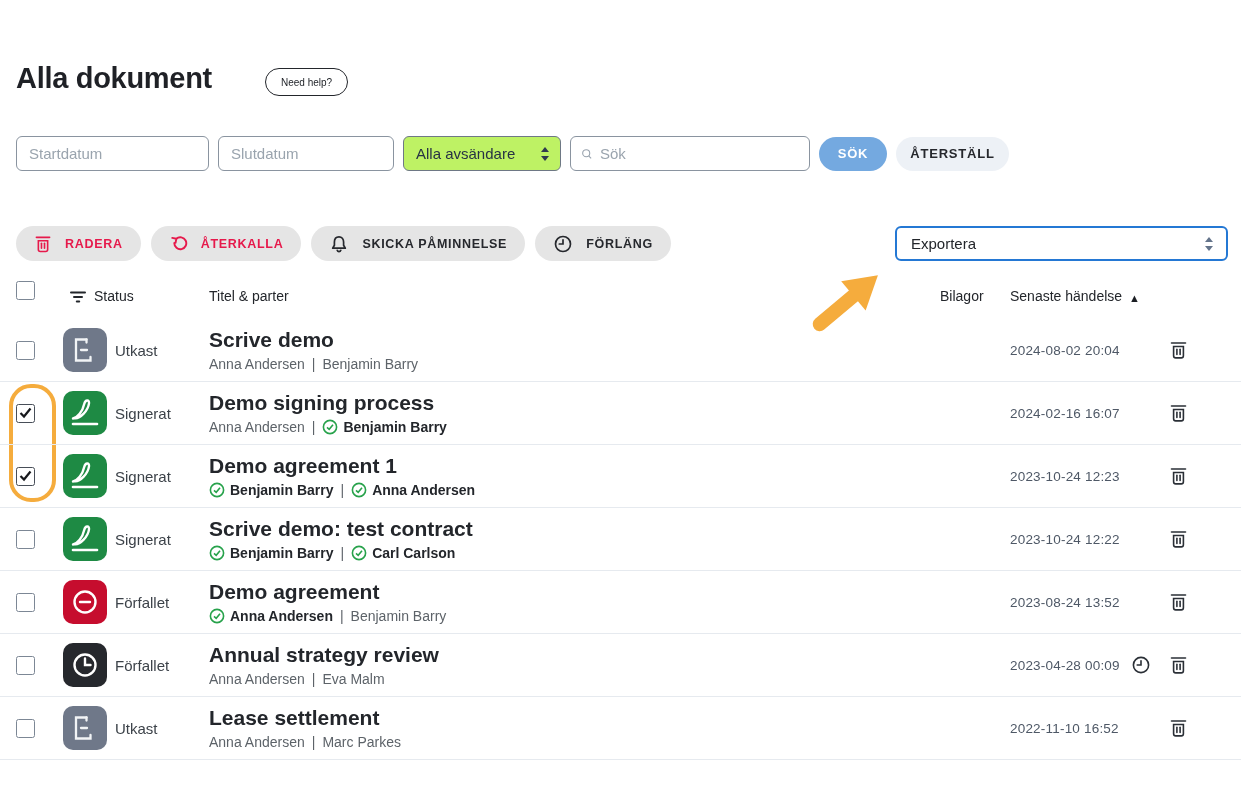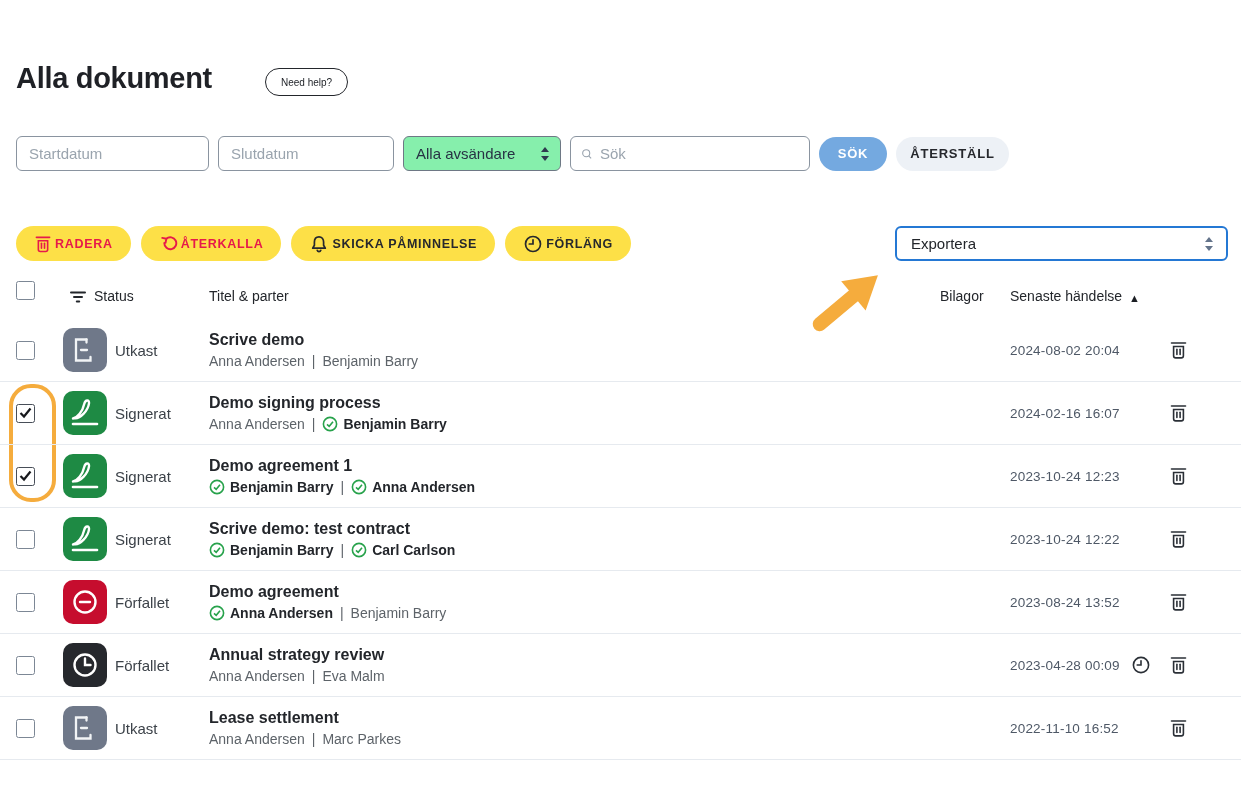--- a/index.html
+++ b/index.html
@@ -11,35 +11,35 @@
   .help-pill { position: absolute; left: 265px; top: 20px; height: 28px; padding: 0 15px; display: inline-flex; align-items: center;
     border: 1.4px solid #23262B; border-radius: 15px; font-size: 10px; color: #23262B; background: #fff; cursor: pointer; }
 
   
   .filterbar { position: absolute; left: 16px; top: 88px; display: flex; gap: 9px; align-items: center; }
   .txt-input { height: 35px; border: 1px solid #8A94A0; border-radius: 6px; padding: 15px 12px; font-size: 15px; color: #23262B;
     font-family: "Liberation Sans", sans-serif; outline: none; background: #fff; }
   .txt-input::placeholder { color: #9AA4AE; }
   .in-start { width: 193px; }
   .in-end { width: 176px; }
-  .fake-select { height: 35px; border: 1px solid #6E7885; border-radius: 6px; background: #86efac; display: flex; align-items: center;
+  .fake-select { height: 35px; border: 1px solid #6E7885; border-radius: 6px; background: #bef264; display: flex; align-items: center;
     justify-content: space-between; padding: 0 10px 0 12px; cursor: pointer; }
   .sender-select { width: 158px; font-size: 15px; color: #273244; font-weight: 500; }
   .search-wrap { width: 240px; height: 35px; border: 1px solid #8A94A0; border-radius: 6px; background: #fff; display: flex; align-items: center; padding: 0 10px; gap: 7px; }
   .search-wrap input { border: none; outline: none; flex: 1; font-size: 15px; color: #23262B; font-family: "Liberation Sans", sans-serif; }
   .search-wrap input::placeholder { color: #9AA4AE; }
   .pill-btn { height: 34px; border: none; border-radius: 17px; font-size: 13px; font-weight: 700; letter-spacing: 0.8px;
     font-family: "Liberation Sans", sans-serif; cursor: pointer; display: inline-flex; align-items: center; justify-content: center; }
   .btn-search { width: 68px; background: #74A9E0; color: #fff; margin-left: 0px; }
   .btn-reset { width: 113px; background: #EDF1F6; color: #26282D; }
 
   
   .toolbar { position: absolute; left: 16px; top: 178px; display: flex; gap: 10px; align-items: center; }
-  .tool-btn { height: 35px; background: #fde047; border: none; border-radius: 17.5px; padding: 0 18px; display: inline-flex; align-items: center;
-    gap: 3px; font-size: 12.5px; font-weight: 700; letter-spacing: 0.7px; font-family: "Liberation Sans", sans-serif; cursor: pointer; }
+  .tool-btn { height: 35px; background: #e5e5e5; border: none; border-radius: 17.5px; padding: 0 18px; display: inline-flex; align-items: center;
+    gap: 13px; font-size: 12.5px; font-weight: 700; letter-spacing: 0.7px; font-family: "Liberation Sans", sans-serif; cursor: pointer; }
   .tool-btn.red { color: #E6194B; }
   .tool-btn.dark { color: #26282D; }
   .export-select { position: absolute; left: 895px; top: 178px; width: 333px; height: 35px; border: 2px solid #2478D4; border-radius: 6px;
     background: #fff; display: flex; align-items: center; justify-content: space-between; padding: 0 12px 0 14px; cursor: pointer;
     font-size: 15px; color: #23262B; }
 
   
   .annot-arrow { position: absolute; left: 790px; top: 210px; pointer-events: none; }
   .annot-box { position: absolute; left: 9px; top: 336px; width: 47px; height: 118px; border: 4px solid #F5AC3D; border-radius: 22px; pointer-events: none; }
 
@@ -55,21 +55,21 @@
   .rows { position: absolute; left: 0; top: 271px; width: 1241px; }
   .row { position: relative; height: 63px; border-bottom: 1px solid #E6EAEF; }
   .row-cb { position: absolute; left: 16px; top: 22px; }
   .sicon { position: absolute; left: 63px; top: 9px; width: 44px; height: 44px; border-radius: 10px; display: flex; align-items: center; justify-content: center; }
   .sicon.draft { background: #6F7889; }
   .sicon.signed { background: #1E8A44; }
   .sicon.revoked { background: #C60D2E; }
   .sicon.expired { background: #26282D; }
   .slabel { position: absolute; left: 115px; top: 0; height: 100%; display: flex; align-items: center; font-size: 15px; color: #3C4249; }
   .doc { position: absolute; left: 209px; top: 50%; transform: translateY(-50%); }
-  .dtitle { font-size: 16px; font-weight: 700; color: #23262B; margin-bottom: 4px; cursor: pointer; }
+  .dtitle { font-size: 21px; font-weight: 700; color: #23262B; margin-bottom: 4px; cursor: pointer; }
   .parties { font-size: 14px; color: #5D6369; display: flex; align-items: center; gap: 7px; text-align: center; }
   .pname { display: inline-flex; align-items: center; gap: 5px; }
   .pname.signed { color: #23262B; font-weight: 700; }
   .psep { color: #5D6369; }
   .ldate { position: absolute; left: 1010px; top: 0; height: 100%; display: flex; align-items: center; font-size: 13.5px; color: #4E5866; letter-spacing: 0.2px; }
   .ractions { position: absolute; right: 53px; top: 0; height: 100%; display: flex; align-items: center; gap: 18px; }
   .icon-btn { background: none; border: none; padding: 0; cursor: pointer; display: inline-flex; align-items: center; }
 
   
   .cbwrap { position: relative; width: 19px; height: 19px; display: inline-block; }

